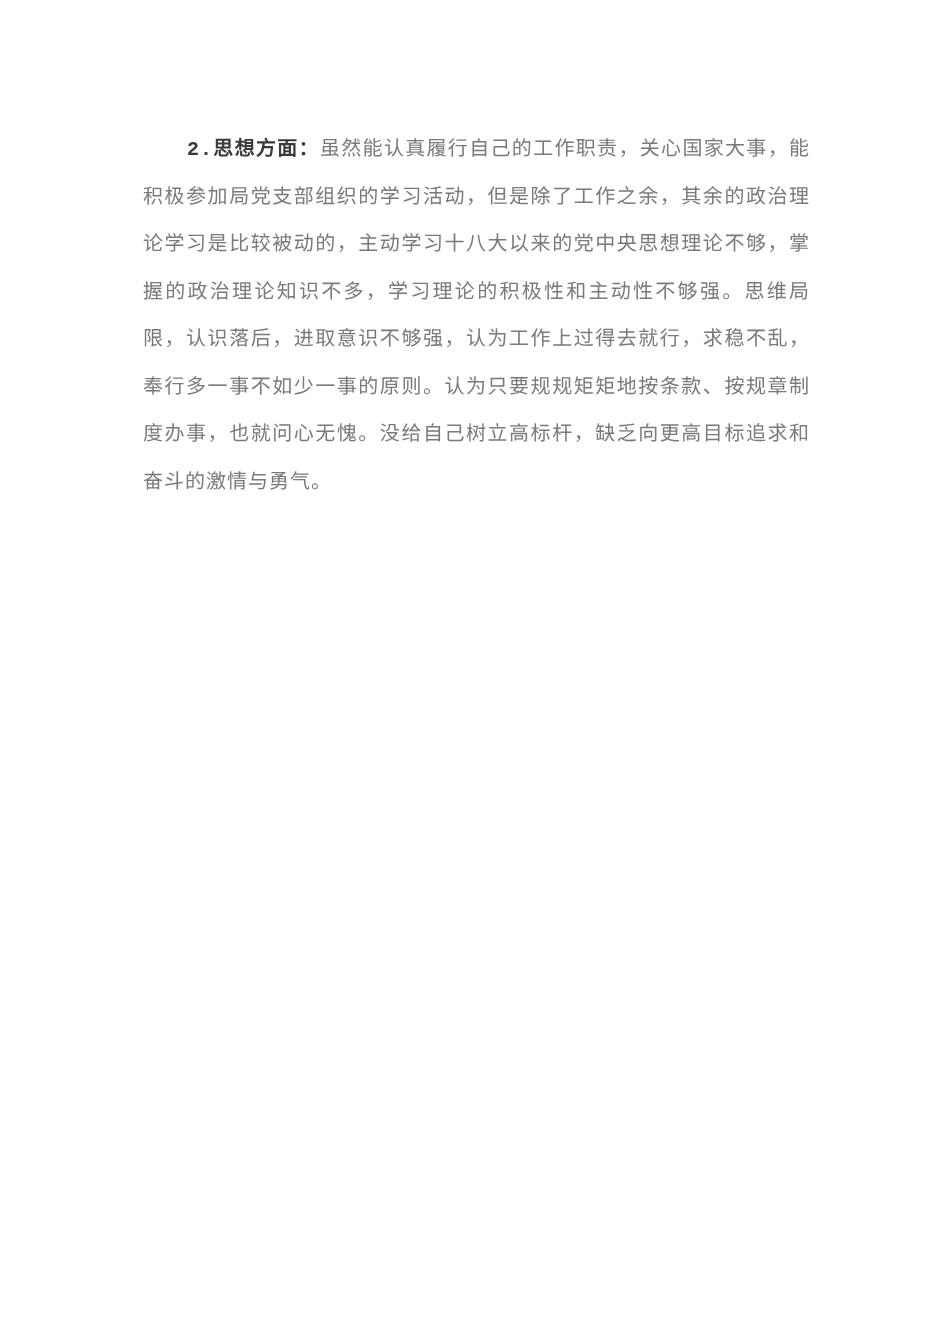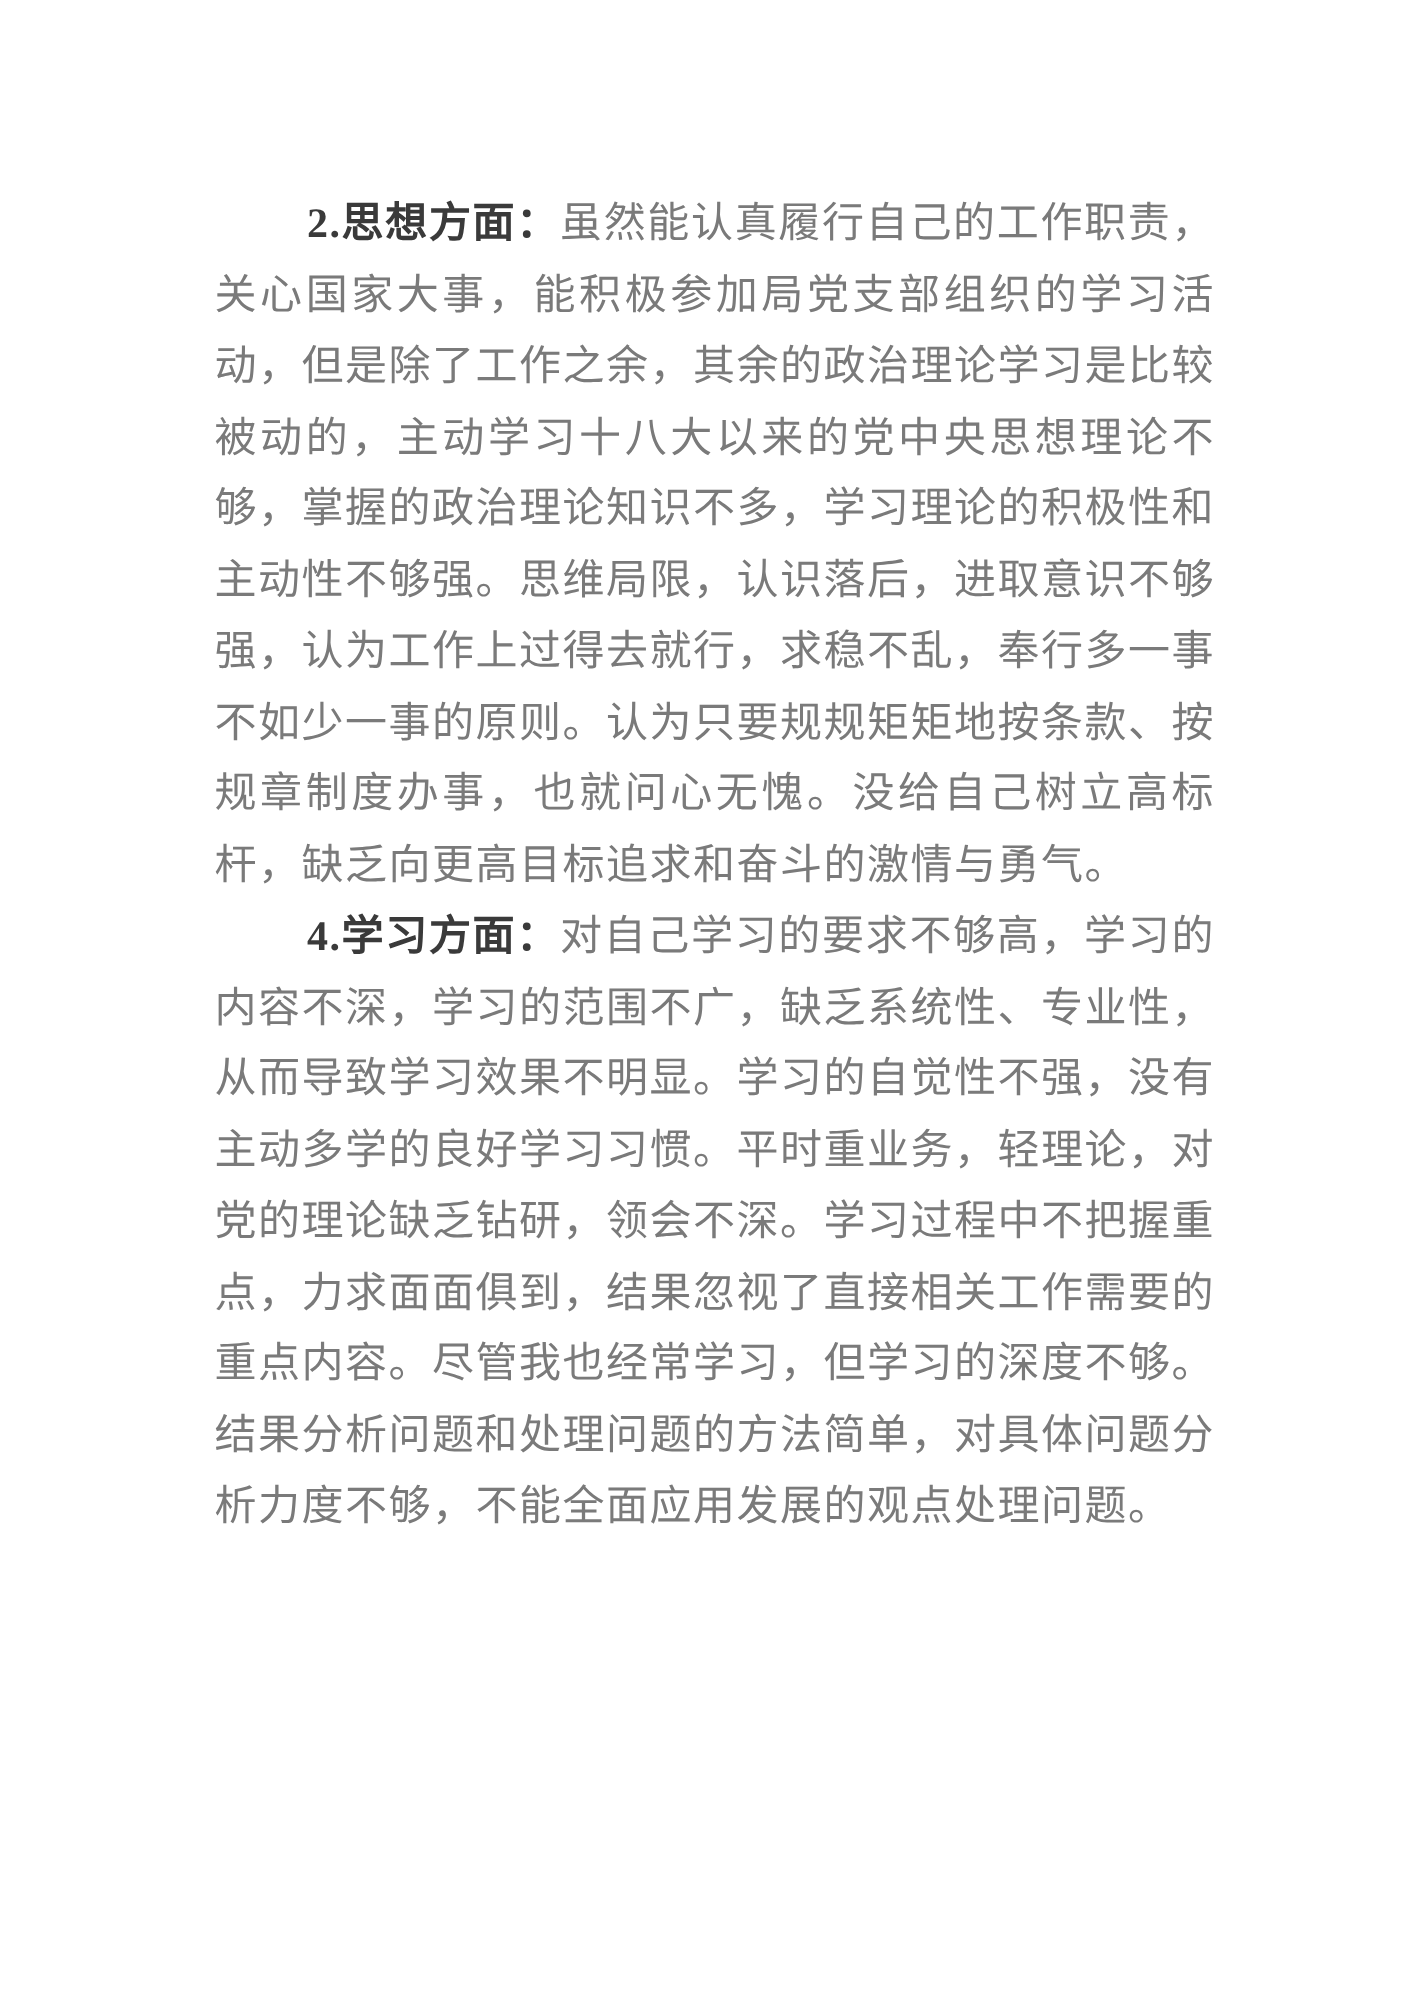--- a/index.html
+++ b/index.html
@@ -13,22 +13,22 @@
     height: 1344px;
     background: #ffffff;
     overflow: hidden;
     box-sizing: border-box;
   }
   .doc-content {
     position: absolute;
     top: 126px;
     left: 143px;
     width: 667px;
-    font-family: Liberation Serif, serif;
-    font-size: 28px;
+    font-family: Liberation Mono, monospace;
+    font-size: 20px;
     line-height: 47.5px;
     letter-spacing: 1px;
     color: #7a7a7a;
     text-align: justify;
   }
   .doc-content p {
     margin: 0;
     padding: 0;
     text-indent: 2.2em;
   }
@@ -41,18 +41,15 @@
 <body>
 
 <div class="page">
   <div class="doc-content">
 
     <p>
       <span class="para-lead">2.思想方面：</span><span>虽然能认真履行自己的工作职责，关心国家大事，能积极参加局党支部组织的学习活动，但是除了工作之余，其余的政治理论学习是比较被动的，主动学习十八大以来的党中央思想理论不够，掌握的政治理论知识不多，学习理论的积极性和主动性不够强。思维局限，认识落后，进取意识不够强，认为工作上过得去就行，求稳不乱，奉行多一事不如少一事的原则。认为只要规规矩矩地按条款、按规章制度办事，也就问心无愧。没给自己树立高标杆，缺乏向更高目标追求和奋斗的激情与勇气。</span>
     </p>
 
 
-    <p>
-      <span class="para-lead">4.学习方面：</span><span>对自己学习的要求不够高，学习的内容不深，学习的范围不广，缺乏系统性、专业性，从而导致学习效果不明显。学习的自觉性不强，没有主动多学的良好学习习惯。平时重业务，轻理论，对党的理论缺乏钻研，领会不深。学习过程中不把握重点，力求面面俱到，结果忽视了直接相关工作需要的重点内容。尽管我也经常学习，但学习的深度不够。结果分析问题和处理问题的方法简单，对具体问题分析力度不够，不能全面应用发展的观点处理问题。</span>
-    </p>
 
   </div>
 </div>
 
 </body></html>

